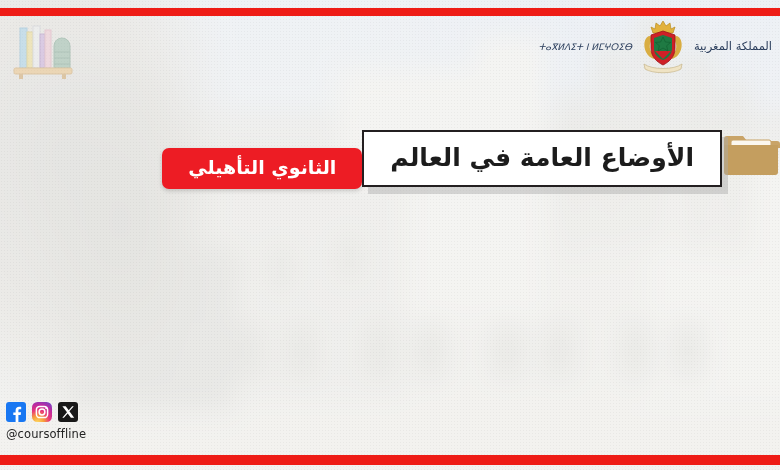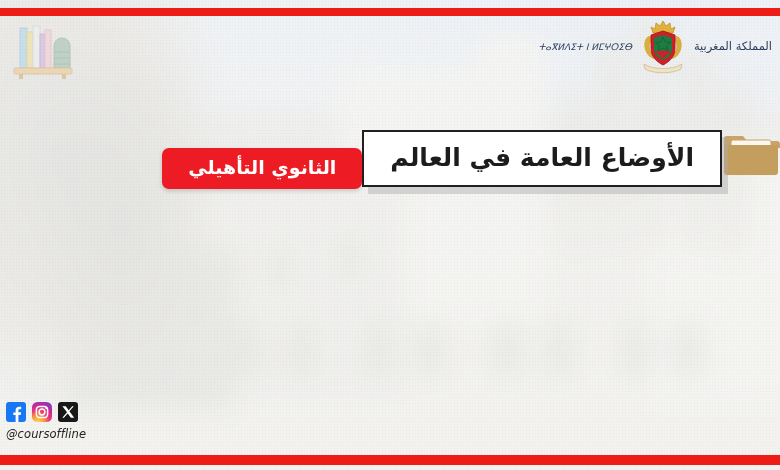--- a/index.html
+++ b/index.html
@@ -168,21 +168,21 @@
     padding:10px 26px 12px;
     border-radius:7px;
     white-space:nowrap;
     box-shadow:0 2px 4px rgba(0,0,0,.17);
     font-family:"DejaVu Sans",sans-serif;
   }
 
   
   .social{
     position:absolute;left:6px;top:402px;
-    z-index:7;direction:ltr;font-style:italic;
+    z-index:7;direction:ltr;
   }
   .social-icons{display:flex;gap:6px;align-items:center;}
   .si{width:20px;height:20px;border-radius:3px;display:block;}
   .handle{
     margin-top:5px;
     font-size:11.5px;
     color:#232323;
     font-family:"DejaVu Sans",sans-serif;
     letter-spacing:.1px;
   }

